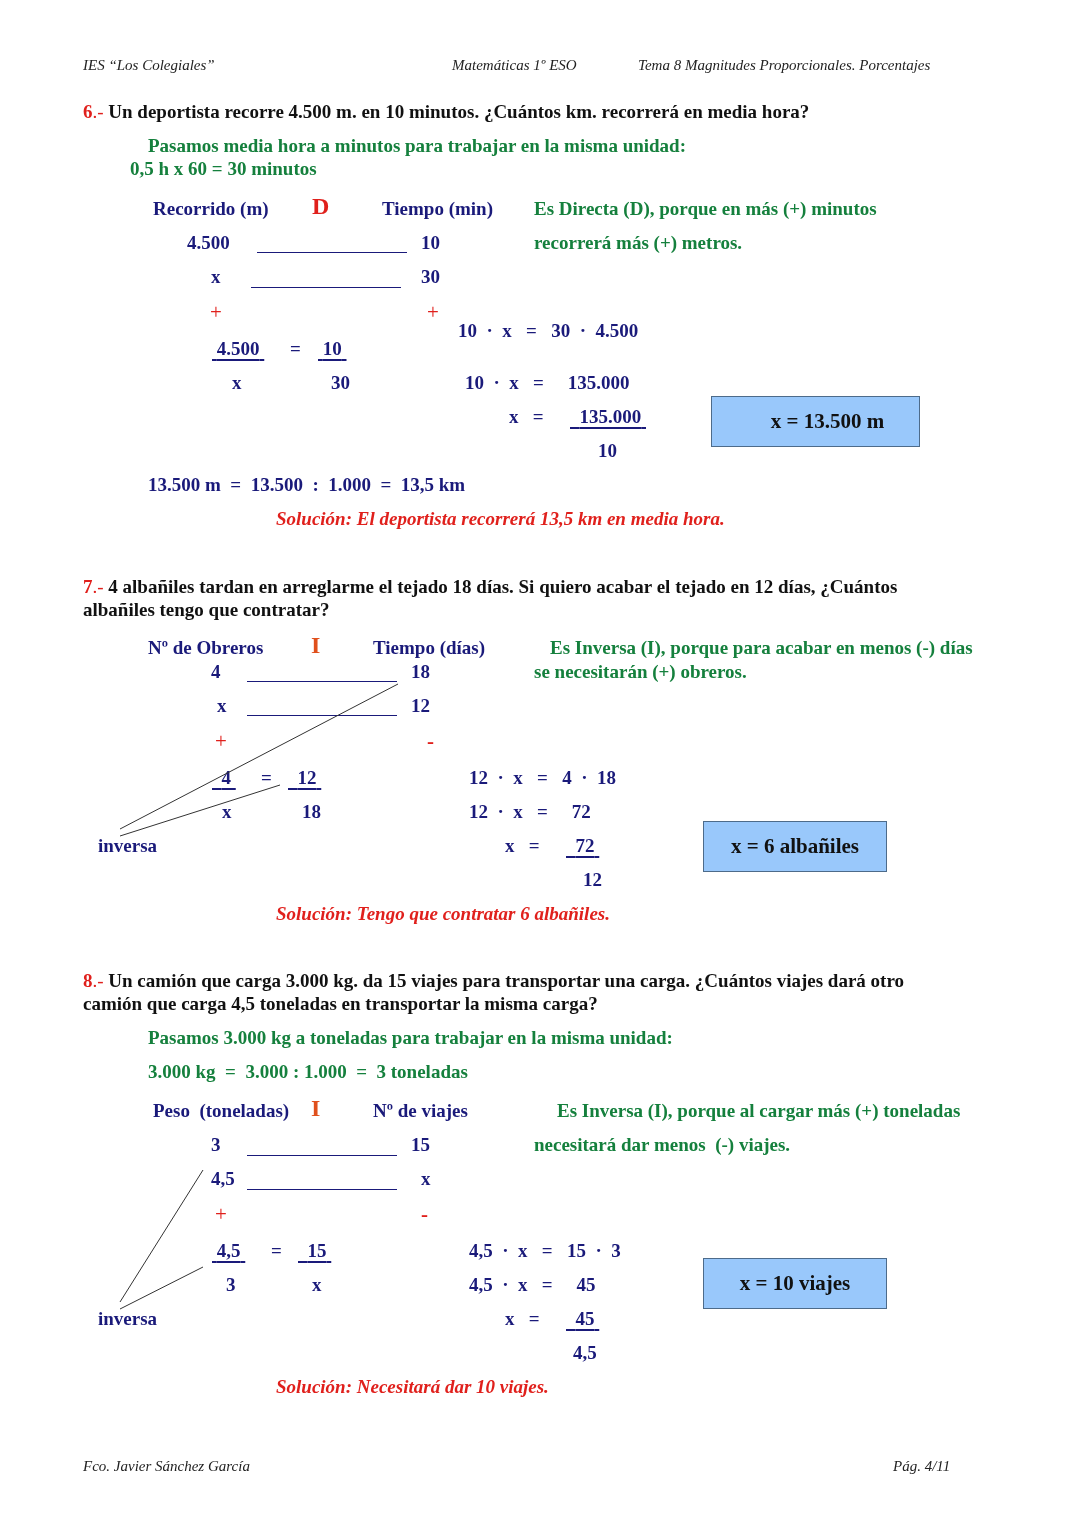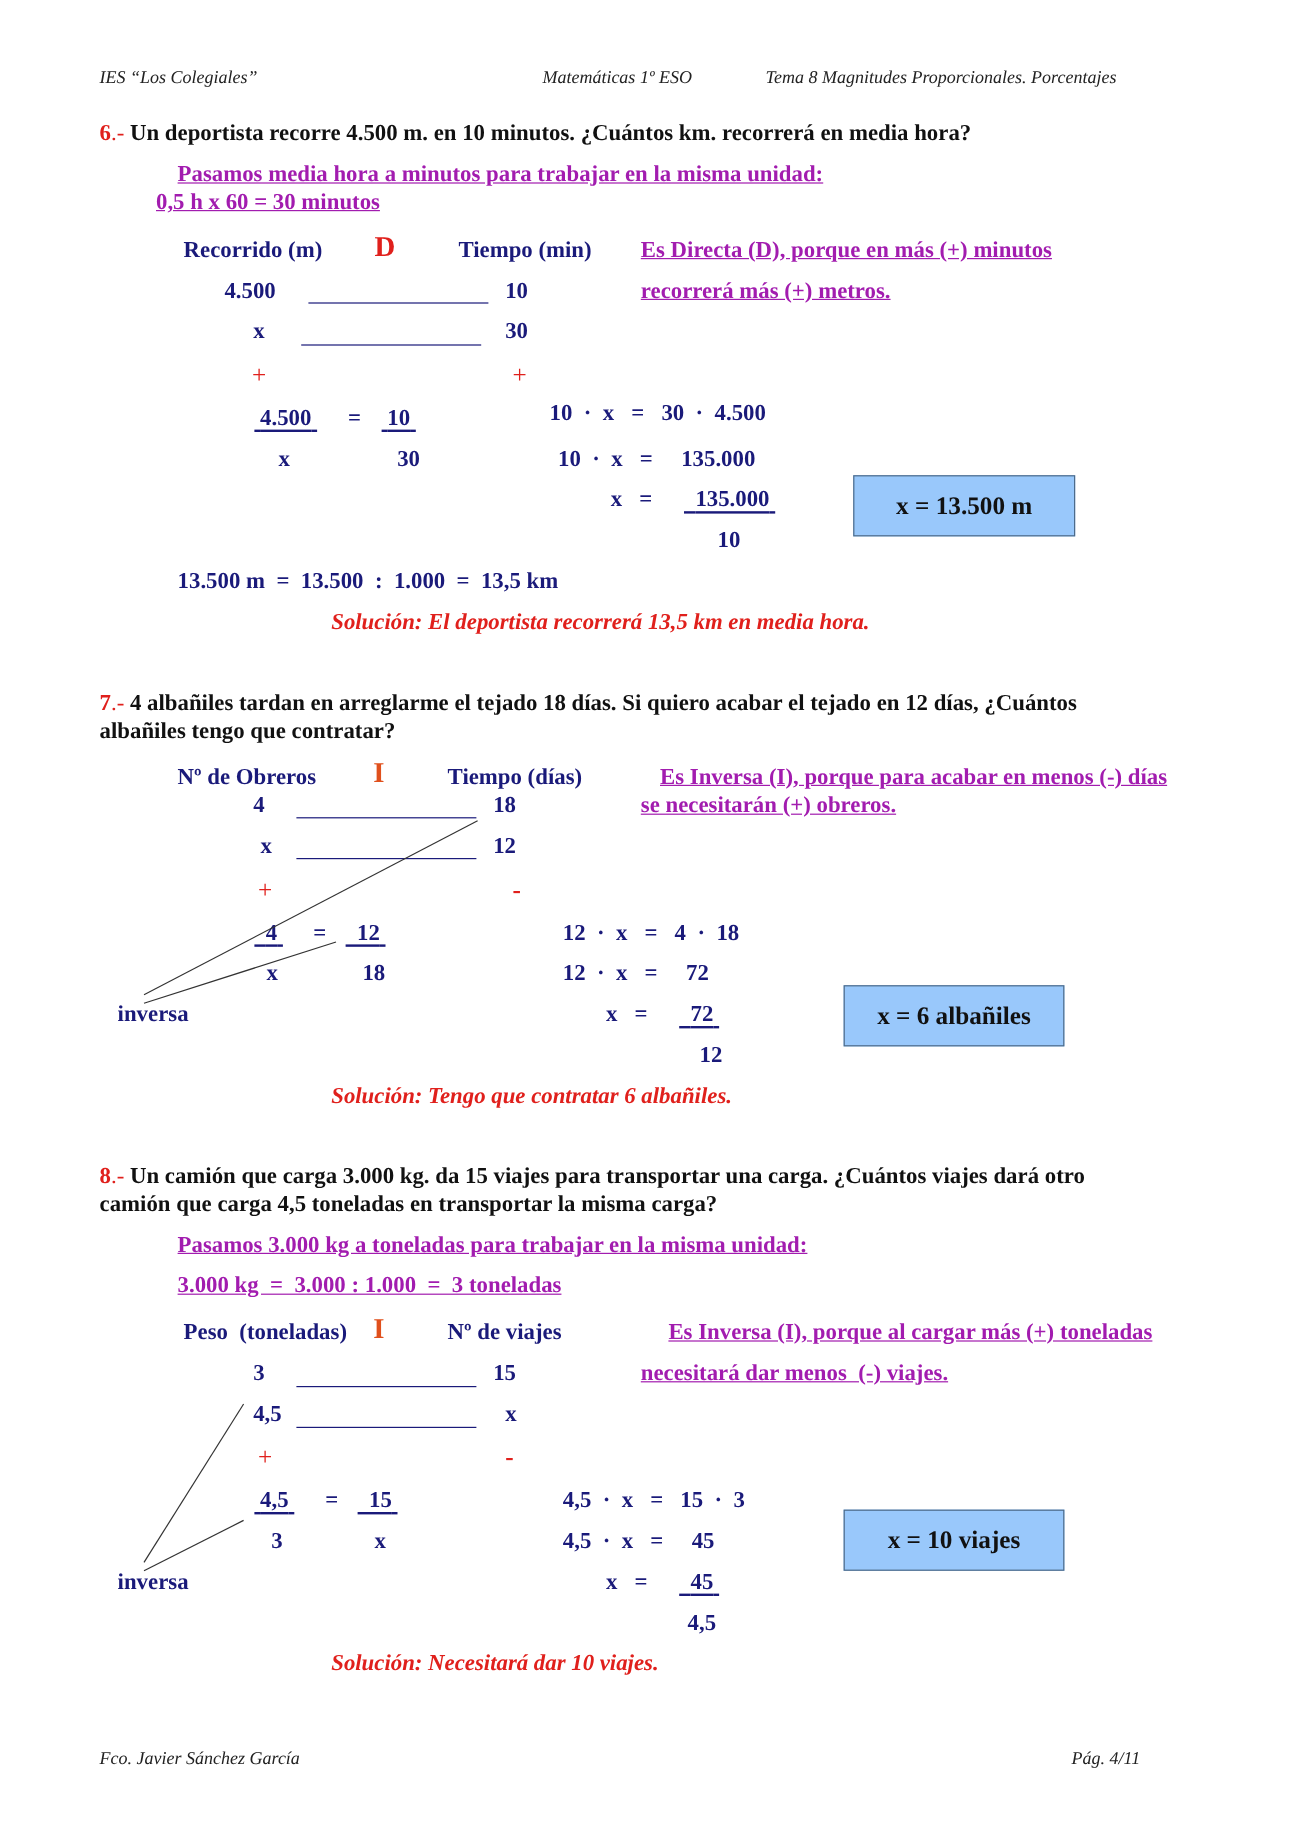--- a/index.html
+++ b/index.html
@@ -2,21 +2,21 @@
 <html><head>
 <meta charset="utf-8">
 <style>
   html, body { margin: 0; padding: 0; background: #ffffff; }
   body { width: 1080px; height: 1528px; position: relative; overflow: hidden;
          font-family: "Liberation Serif", "DejaVu Serif", serif; }
   .abs { position: absolute; white-space: nowrap; }
   .hdr { font-style: italic; font-size: 15px; color: #222; }
   .q { font-weight: bold; font-size: 19px; color: #111; }
   .qnum { color: #e0201c; font-weight: bold; }
-  .green { color: #a21caf; font-weight: bold; font-size: 19px; text-decoration: underline; }
+  .green { color: #15803d; font-weight: bold; font-size: 19px; }
   .navy { color: #1a1a7a; font-weight: bold; font-size: 19px; }
   .red { color: #e0201c; font-weight: bold; font-size: 19px; font-style: italic; }
   .redtype { color: #e0201c; font-weight: bold; }
   .orange { color: #e0501c; font-weight: bold; }
   .sign { color: #e0201c; font-size: 21px; font-weight: normal; }
   .hline { position: absolute; height: 0; border-top: 1.6px solid #1a1a7a; }
   .frac { text-decoration: underline; text-underline-offset: 4px; text-decoration-thickness: 1.5px; }
   .answer-box { position: absolute; background: #99c8fb; border: 1px solid #4d6b8a;
                 display: flex; align-items: center; justify-content: center;
                 font-weight: bold; font-size: 21px; color: #111; }
@@ -49,27 +49,27 @@
 <div class="abs navy" style="left:421px;top:266px;">30</div>
 <div class="abs sign" style="left:210px;top:300px;">+</div>
 <div class="abs sign" style="left:427px;top:300px;">+</div>
 
 <div class="abs navy frac" style="left:212px;top:338px;">&nbsp;<span>4.500</span>&nbsp;</div>
 <div class="abs navy" style="left:290px;top:338px;">=</div>
 <div class="abs navy frac" style="left:318px;top:338px;">&nbsp;<span>10</span>&nbsp;</div>
 <div class="abs navy" style="left:232px;top:372px;">x</div>
 <div class="abs navy" style="left:331px;top:372px;">30</div>
 
-<div class="abs navy" style="left:458px;top:334px;white-space:pre;text-align:center;">10  ·  x   =   30  ·  4.500</div>
+<div class="abs navy" style="left:458px;top:320px;white-space:pre;text-align:center;">10  ·  x   =   30  ·  4.500</div>
 <div class="abs navy" style="left:465px;top:372px;white-space:pre;">10  ·  x   =     135.000</div>
 <div class="abs navy" style="left:509px;top:406px;white-space:pre;">x   =</div>
 <div class="abs navy frac" style="left:570px;top:406px;">&nbsp;&nbsp;<span>135.000</span>&nbsp;</div>
 <div class="abs navy" style="left:598px;top:440px;">10</div>
 
-<div class="answer-box" style="left:711px;top:396px;width:183px;height:49px;">
+<div class="answer-box" style="left:711px;top:396px;width:183px;height:49px;padding-left:24px;">
   <span>x = 13.500 m</span>
 </div>
 
 <div class="abs navy" style="left:148px;top:474px;white-space:pre;">13.500 m  =  13.500  :  1.000  =  13,5 km</div>
 <div class="abs red" style="left:276px;top:508px;">Solución: El deportista recorrerá 13,5 km en media hora.</div>
 
 <div class="abs q" style="left:83px;top:576px;">
   <span class="qnum">7</span><span class="qnum" style="font-weight:normal">.- </span><span>4 albañiles tardan en arreglarme el tejado 18 días. Si quiero acabar el tejado en 12 días, ¿Cuántos</span>
 </div>
 <div class="abs q" style="left:83px;top:599px;">albañiles tengo que contratar?</div>

